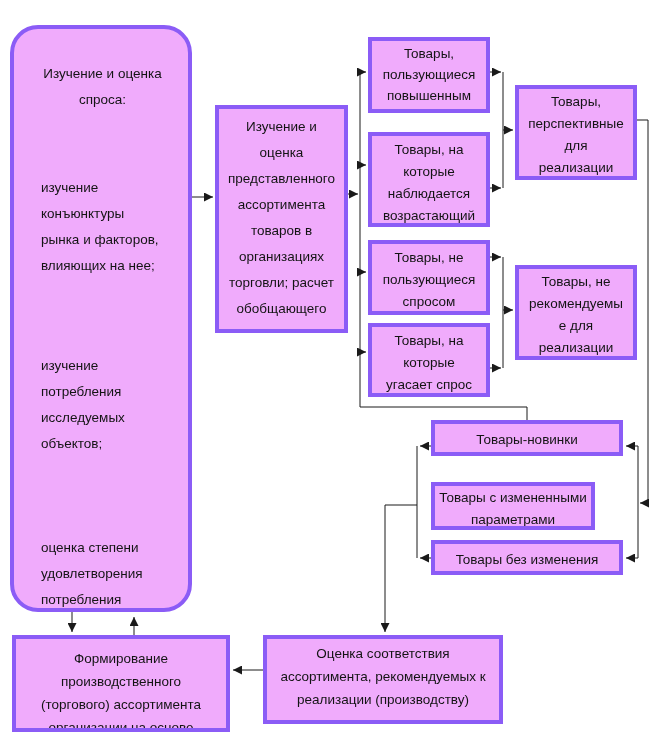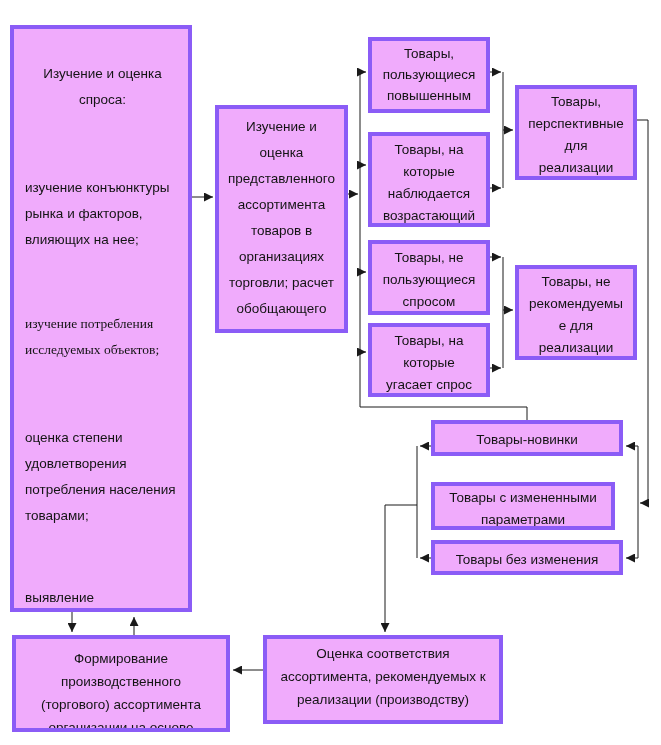--- a/index.html
+++ b/index.html
@@ -16,41 +16,41 @@
     position:absolute;
     box-sizing:border-box;
     border:4px solid #8b5cf6;
     background:#f0abfc;
     overflow:hidden;
     text-align:center;
     font-size:13.5px;
     line-height:22px;
     white-space:pre-line;
   }
-  p{margin:0;}
+  p{margin:16px;}
   
-  #b-left{left:10px;top:25px;width:182px;height:587px;text-align:left;padding:6px 8px 0 11px;line-height:26px;}
+  #b-left{left:10px;top:25px;width:182px;height:587px;text-align:left;padding:6px 8px 0 11px;line-height:26px;border-radius:28px;}
   #b-left .ttl{text-align:center;}
   #b-left .it1{margin-top:36px;}
-  #b-left .it2{margin-top:32px;font-family:Liberation Serif, serif;}
+  #b-left .it2{margin-top:32px;}
   #b-left .it3{margin-top:36px;}
   #b-left .it4{margin-top:30px;}
   
   #b-mid{left:215px;top:105px;width:133px;height:228px;padding-top:5px;line-height:26px;}
   
   #b-d1{left:368px;top:37px;width:122px;height:76px;padding-top:2px;line-height:21px;}
   #b-d2{left:368px;top:132px;width:122px;height:95px;padding-top:3px;}
   #b-d3{left:368px;top:240px;width:122px;height:75px;padding-top:3px;}
   #b-d4{left:368px;top:323px;width:122px;height:74px;padding-top:3px;}
   
   #b-p{left:515px;top:85px;width:122px;height:95px;padding-top:2px;}
   #b-nr{left:515px;top:265px;width:122px;height:95px;padding-top:2px;}
   
   #b-new{left:431px;top:420px;width:192px;height:36px;line-height:32px;}
-  #b-ch{left:431px;top:482px;width:184px;height:48px;padding-top:1px;}
+  #b-ch{left:431px;top:482px;width:164px;height:48px;padding-top:1px;}
   #b-un{left:431px;top:540px;width:192px;height:35px;line-height:31px;}
   
   #b-form{left:12px;top:635px;width:218px;height:97px;padding-top:8px;line-height:23px;}
   #b-eval{left:263px;top:635px;width:240px;height:89px;padding-top:3px;line-height:23px;}
   .ln{stroke:#1a1a1a;stroke-width:1;fill:none;}
 </style>
 </head>
 <body>
 
 <div class="canvas">

